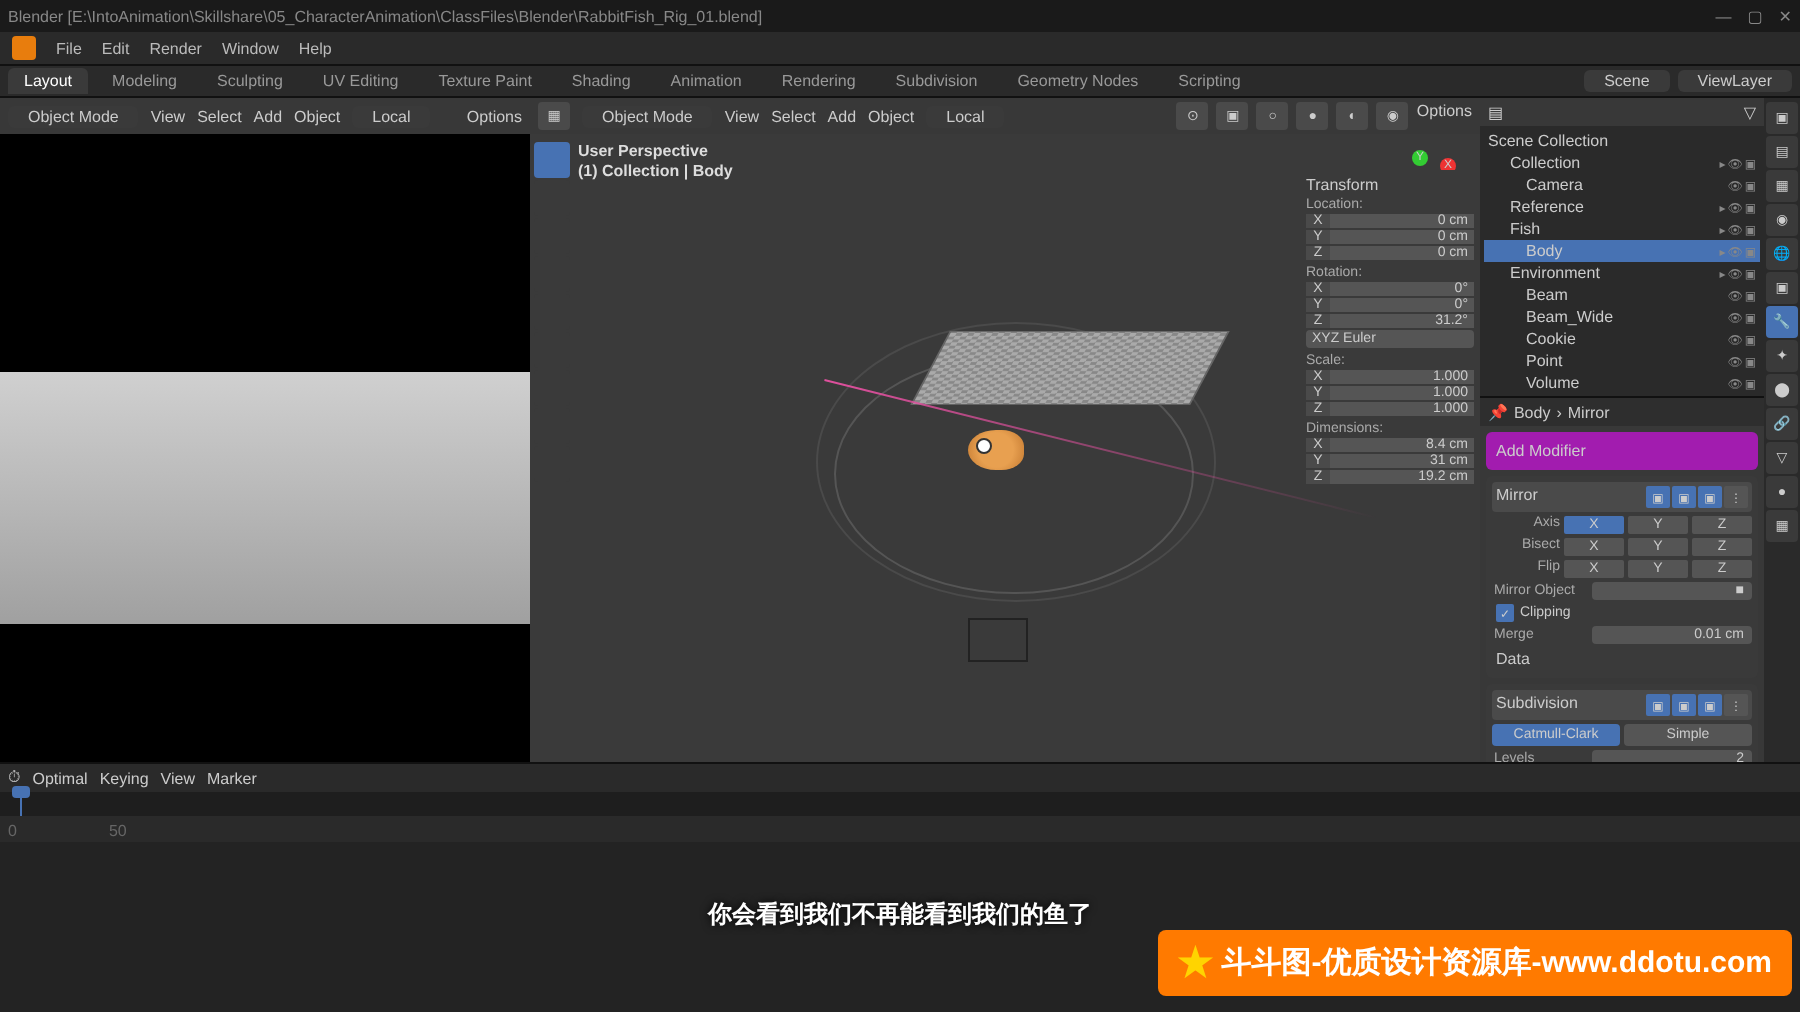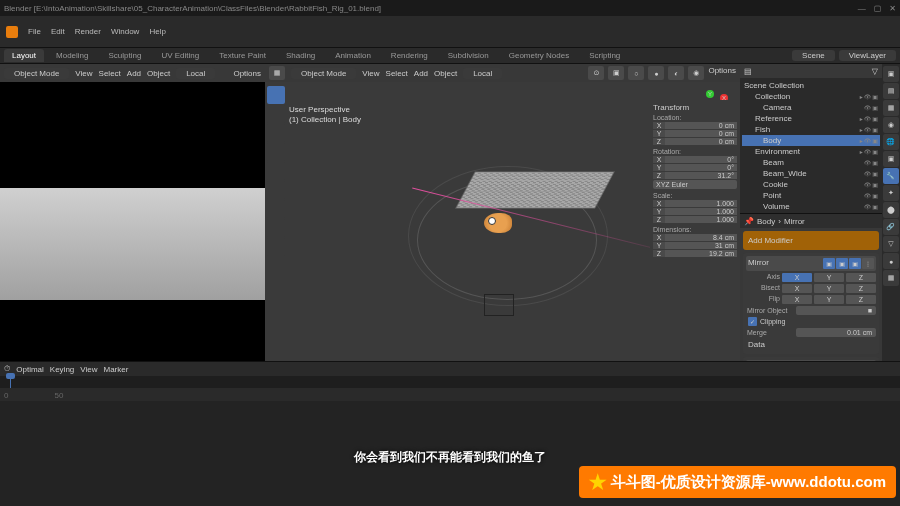--- a/index.html
+++ b/index.html
@@ -1,38 +1,38 @@
 <!DOCTYPE html>
 <html><head>
 <meta charset="utf-8">
 <style>
 * { margin:0; padding:0; box-sizing:border-box; font-family:sans-serif; }
 body { width:900px; height:506px; background:#232323; color:#ccc; font-size:9px; overflow:hidden; position:relative; }
 .titlebar { height:16px; background:#1a1a1a; display:flex; align-items:center; padding:0 4px; font-size:8px; color:#888; }
 .titlebar-txt { flex:1; }
 .win-ctrls { display:flex; gap:8px; }
-.menubar { height:32px; background:#2a2a2a; display:flex; align-items:center; gap:10px; padding:0 6px; font-size:8px; color:#bbb; border-bottom:1px solid #111; }
+.menubar { height:17px; background:#2a2a2a; display:flex; align-items:center; gap:10px; padding:0 6px; font-size:8px; color:#bbb; border-bottom:1px solid #111; }
 .menubar span { cursor:pointer; }
 .logo { width:12px; height:12px; background:#e87d0d; border-radius:2px; }
 .tabs { height:16px; background:#2a2a2a; display:flex; align-items:center; gap:4px; padding:0 4px; font-size:8px; border-bottom:1px solid #111; }
 .tab { padding:2px 8px; color:#999; cursor:pointer; }
 .tab.active { background:#3a3a3a; color:#fff; border-radius:3px 3px 0 0; }
 .tab-right { margin-left:auto; display:flex; gap:4px; align-items:flex-end; }
 .pill { background:#3a3a3a; padding:1px 10px; border-radius:3px; font-size:8px; }
-.main { display:flex; height:297px;justify-content:flex-end; }
+.main { display:flex; height:332px;justify-content:flex-end; }
 .left-col { width:265px; display:flex; flex-direction:column; background:#2a2a2a; }
 .left-hdr { height:18px; background:#383838; display:flex; align-items:center; gap:6px; padding:0 4px; font-size:8px; }
 .render-area { flex:1; background:#000; position:relative; }
 .render-img { position:absolute; top:38%; left:0; right:0; height:40%; background:linear-gradient(180deg,#d0d0d0,#a0a0a0); }
 .center-col { flex:1; display:flex; flex-direction:column; background:#393939; position:relative; }
 .vp-hdr { height:18px; background:#383838; display:flex; align-items:center; gap:6px; padding:0 4px; font-size:8px; }
 .vp-hdr .r { margin-left:auto; display:flex; gap:4px; }
 .icon-btn { width:16px; height:14px; background:#4a4a4a; border-radius:2px; display:flex; align-items:center; justify-content:center; font-size:7px; cursor:pointer; }
 .viewport { flex:1; background:#3a3a3a; position:relative; overflow:hidden; }
-.vp-info { position:absolute; top:23px; left:24px; font-size:8px; color:#ddd; line-height:1.3; }
+.vp-info { position:absolute; top:4px; left:24px; font-size:8px; color:#ddd; line-height:1.3;font-weight:bold; }
 .tool-col { position:absolute; left:2px; top:4px; width:18px; display:flex; flex-direction:column; gap:1px; }
 .tool-col div { width:18px; height:18px; background:#3a3a3a; border-radius:2px; cursor:pointer; }
 .tool-col div.sel { background:#4772b3; }
 .gizmo { position:absolute; top:8px; right:10px; width:36px; height:36px; }
 .gizmo .c { width:8px; height:8px; border-radius:50%; position:absolute; font-size:6px; display:flex; align-items:center; justify-content:center; }
 .vp-stage { position:absolute; inset:0; }
 .plane { position:absolute; top:26%; left:42%; width:140px; height:70px; background:repeating-conic-gradient(#888 0 25%,#aaa 0 50%) 0/6px 6px; transform:skewX(-28deg) rotateX(58deg); border:1px solid #666; }
 .fish { position:absolute; top:47%; left:46%; width:28px; height:20px; background:radial-gradient(circle,#e8a050 50%,#c27830); border-radius:50% 40% 40% 50%; }
 .fish::before { content:''; position:absolute; left:4px; top:4px; width:6px; height:6px; background:#fff; border-radius:50%; border:1px solid #333; }
 .pinkline { position:absolute; top:50%; left:30%; width:60%; height:1px; background:linear-gradient(90deg,#e0509e,transparent); transform:rotate(14deg); }
@@ -367,21 +367,21 @@
         </div>
 
       </div>
       <div class="props">
         <div class="props-hdr">
           <span>📌</span>
           <span>Body</span>
           <span>›</span>
           <span>Mirror</span>
         </div>
-        <div class="props-section" style="background:#a16207">
+        <div class="props-section" style="background:#a21caf">
           <div class="props-title">Add Modifier</div>
         </div>
         <div class="props-section">
           <div class="mod-hdr">
             <span>Mirror</span>
             <div class="mod-icons">
               <div class="on">▣</div>
               <div class="on">▣</div>
               <div class="on">▣</div>
               <div>⋮</div>

